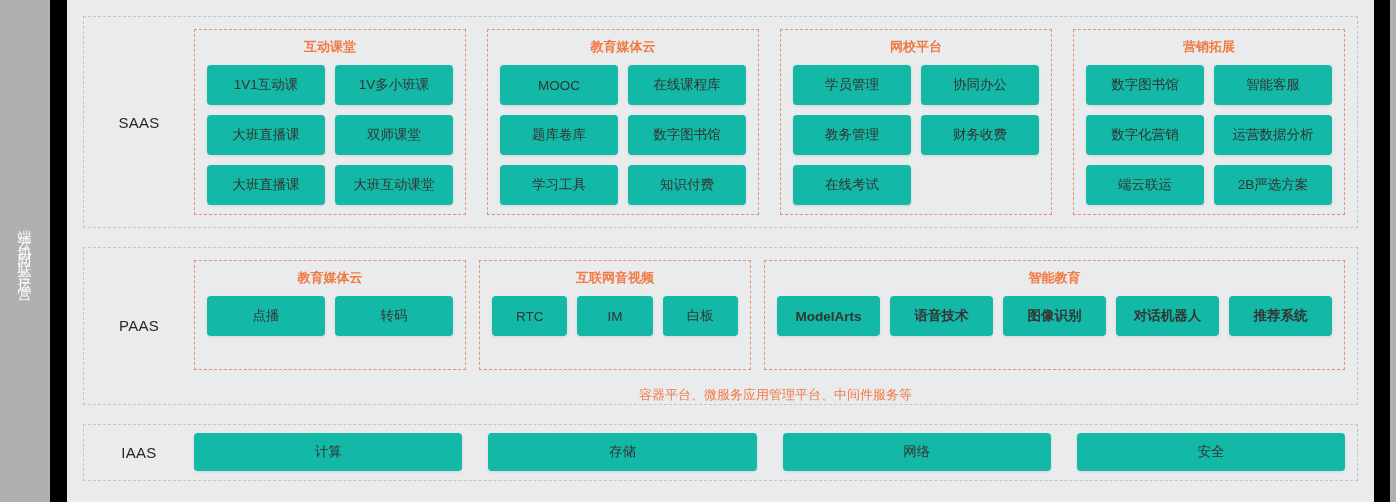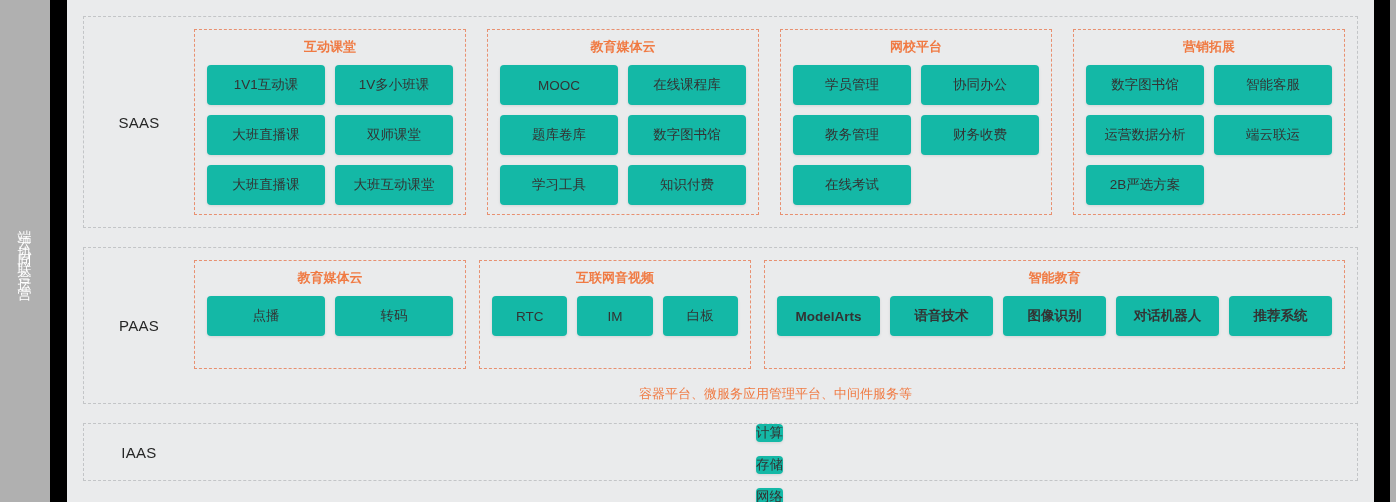--- a/index.html
+++ b/index.html
@@ -93,21 +93,21 @@
   .paas-flex .chip { flex: 1 1 0; min-width: 0; }
   .pg3 .paas-flex .chip { padding: 0 8px; font-weight: bold; }
   .paas-footnote {
     text-align: center; color: #f07a43; font-size: 13px;
     padding: 16px 0 0 0;
     font-family: Liberation Mono, monospace;
   }
 
   
   .iaas { height: 58px; }
-  .iaas .layer-body { flex-direction: column; align-items: center; padding: 0 12px 0 0; gap: 14px; }
+  .iaas .layer-body { flex-direction: row; align-items: center; padding: 0 12px 0 0; gap: 26px; }
   .iaas .chip { height: 38px; flex: 1 1 0; }
 </style>
 </head>
 <body>
 
 <div class="page">
 
   <div class="rail-gray left">
     <span class="rail-text">端云协同联合运营</span>
   </div>
@@ -152,20 +152,21 @@
             <div class="chip">财务收费</div>
             <div class="chip">在线考试</div>
           </div>
         </div>
 
         <div class="group g4">
           <div class="group-title">营销拓展</div>
           <div class="group-grid cols2">
             <div class="chip">数字图书馆</div>
             <div class="chip">智能客服</div>
+            <div class="chip">数字化营销</div>
             <div class="chip">运营数据分析</div>
             <div class="chip">端云联运</div>
             <div class="chip">2B严选方案</div>
           </div>
         </div>
 
       </div>
     </div>
 
     <div class="layer paas">

